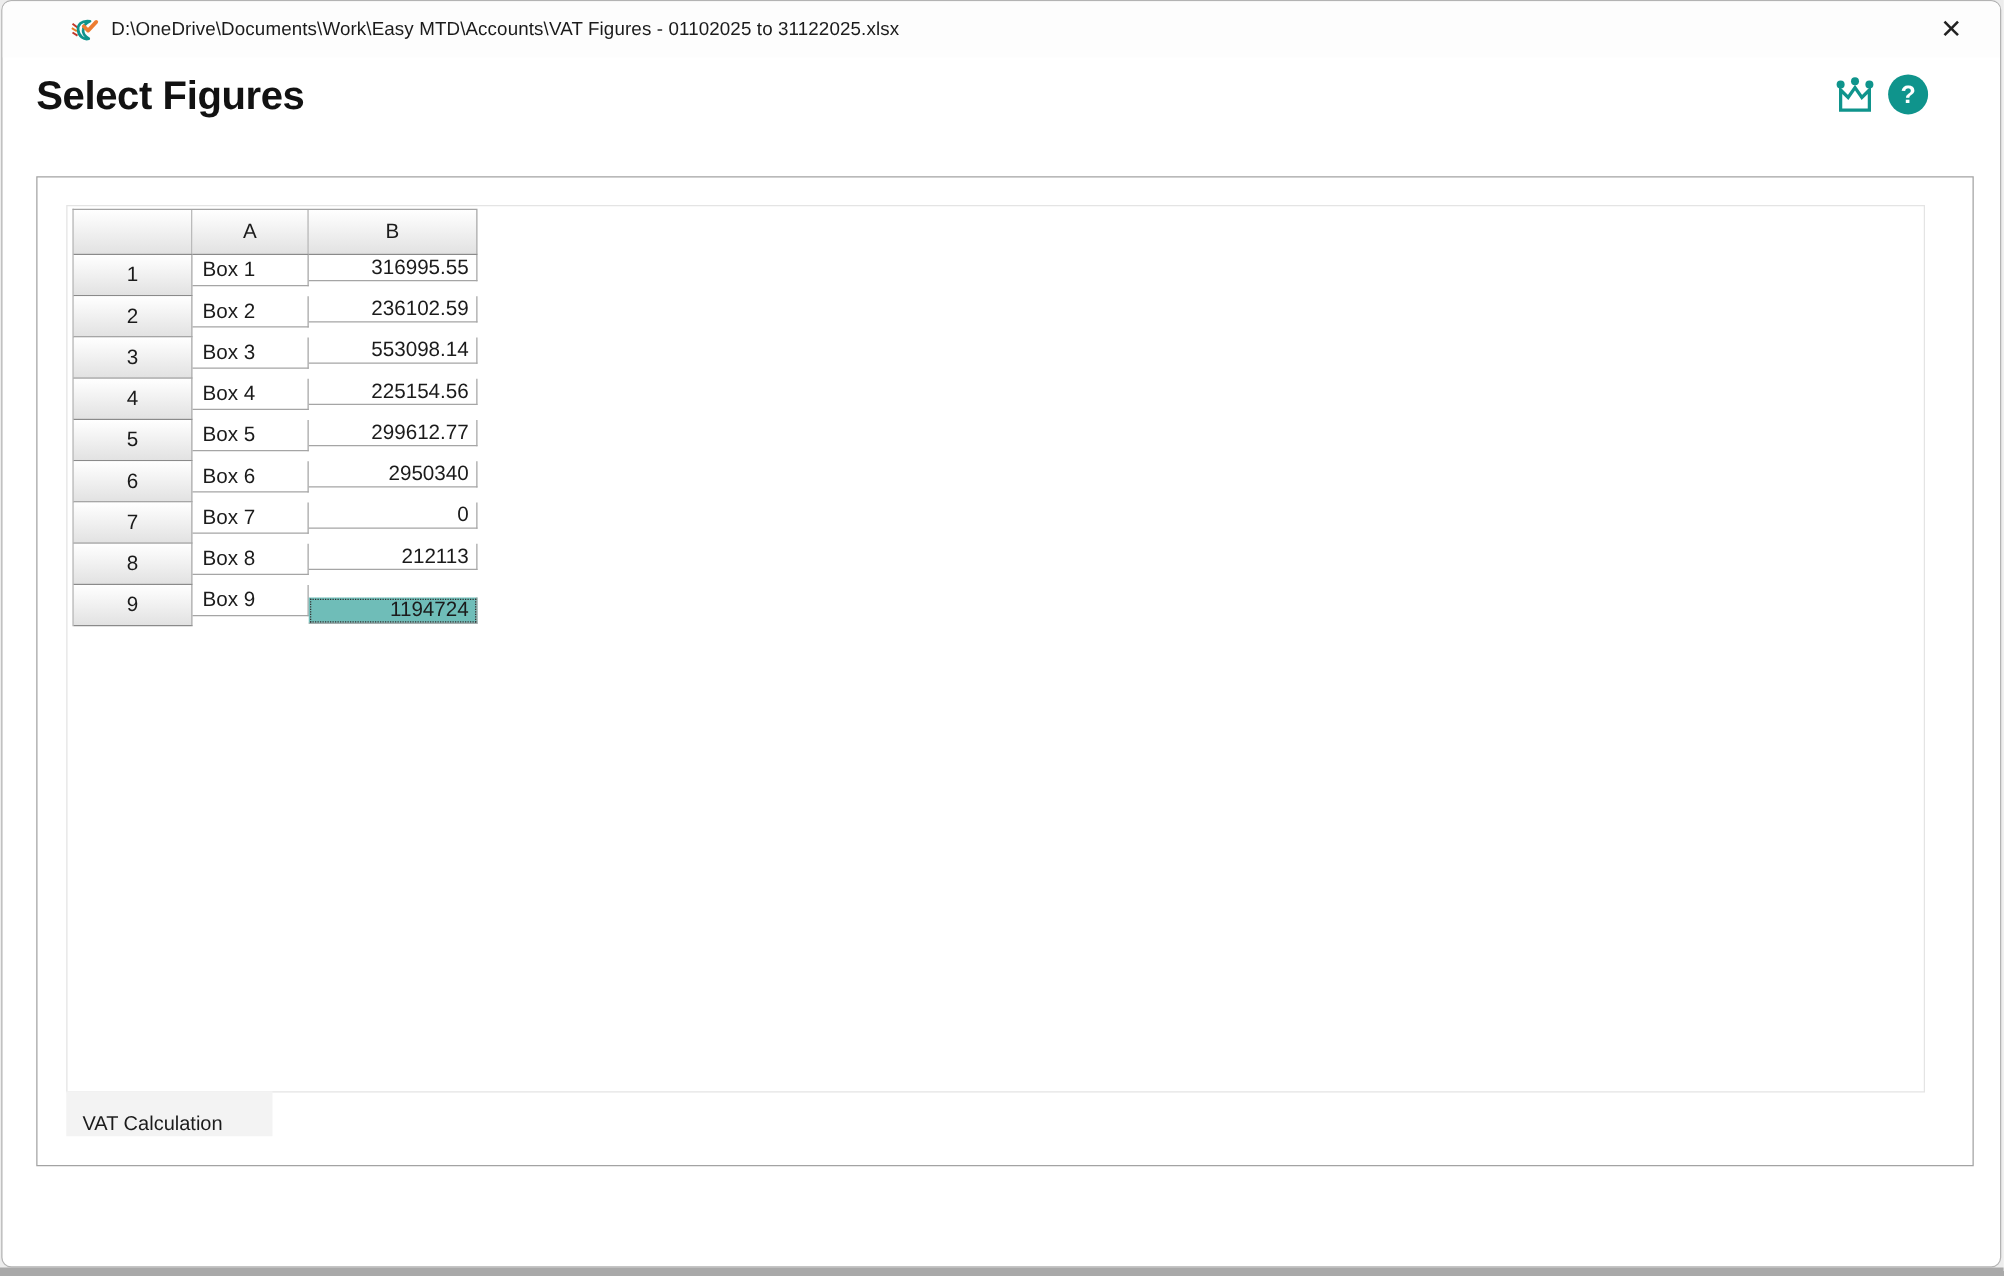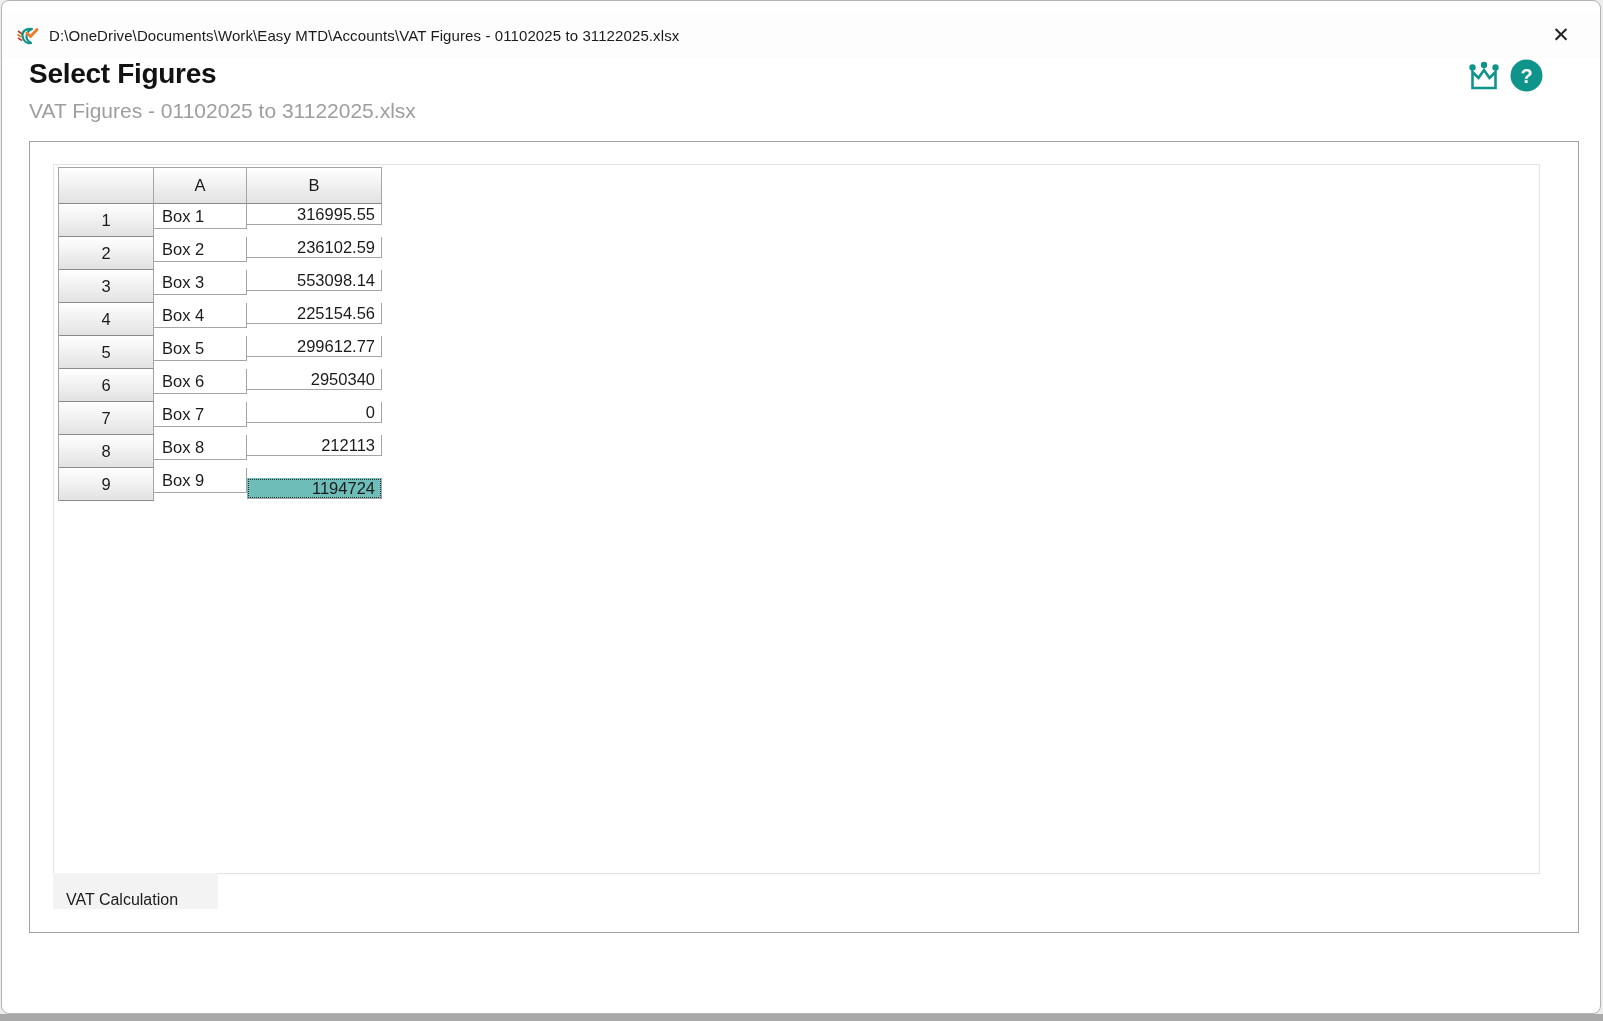--- a/index.html
+++ b/index.html
@@ -17,39 +17,40 @@
     border:1px solid #b3b3b3;
     border-radius:8px;
     overflow:hidden;
   }
   .bottom-strip {
     position:absolute; left:0; bottom:0; width:1603px; height:7px;
     background:#a9a9a9;
   }
   
   .titlebar {
-    position:absolute; left:0; top:12px; width:100%; height:45px;
+    position:absolute; left:0; top:0; width:100%; height:45px;
     display:flex; align-items:center;
     background:#fdfdfd;
+    padding-left:40px;
   }
   .app-icon { margin-left:14px; width:24px; height:24px; flex:0 0 auto; }
   .titlebar-text {
     margin-left:9px; font-size:15px; color:#1b1b1b; letter-spacing:0.1px;
     white-space:nowrap;
   }
   .close-btn {
     position:absolute; right:18px; top:2px; width:42px; height:40px;
     display:flex; align-items:center; justify-content:center;
     font-size:21px; color:#222; cursor:pointer; background:transparent; border:none;
     font-family:"DejaVu Sans", sans-serif;
   }
   
   .page-title {
     position:absolute; left:27px; top:57px;
-    font-size:28px; font-weight:600; color:#121212; letter-spacing:-0.3px;
+    font-size:32px; font-weight:600; color:#121212; letter-spacing:-0.3px;
   }
   .page-subtitle {
     position:absolute; left:27px; top:98px;
     font-size:21px; font-weight:400; color:#9e9e9e;
   }
   .crown-icon { position:absolute; left:1466px; top:59px; width:32px; height:31px; }
   .help-icon  { position:absolute; left:1508px; top:58px; width:33px; height:33px; }
   
   .panel {
     position:absolute; left:27px; top:140px; width:1550px; height:792px;
@@ -126,21 +127,20 @@
       <line x1="1.5" y1="10.5" x2="5.5" y2="13" stroke="#e67e22" stroke-width="1.6"></line>
       <line x1="2" y1="14" x2="6" y2="16.5" stroke="#c0392b" stroke-width="1.6"></line>
       <path d="M16 5 C9 4 6 8 6.5 12 C7 17 11 20 15 19 C12 17 10 15 10.5 12 C11 8 13 6 16 5 Z" fill="none" stroke="#0F948C" stroke-width="2.2" stroke-linejoin="round"></path>
       <polyline points="11,9 14.5,12.5 21,5.5" fill="none" stroke="#ED7D31" stroke-width="3" stroke-linecap="round" stroke-linejoin="round"></polyline>
     </svg>
     <span class="titlebar-text">D:\OneDrive\Documents\Work\Easy MTD\Accounts\VAT Figures - 01102025 to 31122025.xlsx</span>
     <button class="close-btn">✕</button>
   </div>
 
   <div class="page-title">Select Figures</div>
-  <div class="page-subtitle">VAT Figures - 01102025 to 31122025.xlsx</div>
 
   <svg class="crown-icon" viewBox="0 0 32 31">
     <circle cx="4.5" cy="7.5" r="3.2" fill="#0F948C"></circle>
     <circle cx="16" cy="5" r="3.2" fill="#0F948C"></circle>
     <circle cx="27.5" cy="7.5" r="3.2" fill="#0F948C"></circle>
     <path d="M4.5 12 L10.5 18 L16 10 L21.5 18 L27.5 12 L27.5 28 L4.5 28 Z" fill="none" stroke="#0F948C" stroke-width="2.6" stroke-linejoin="miter"></path>
   </svg>
 
   <svg class="help-icon" viewBox="0 0 33 33">
     <circle cx="16.5" cy="16.5" r="16" fill="#0F948C"></circle>

